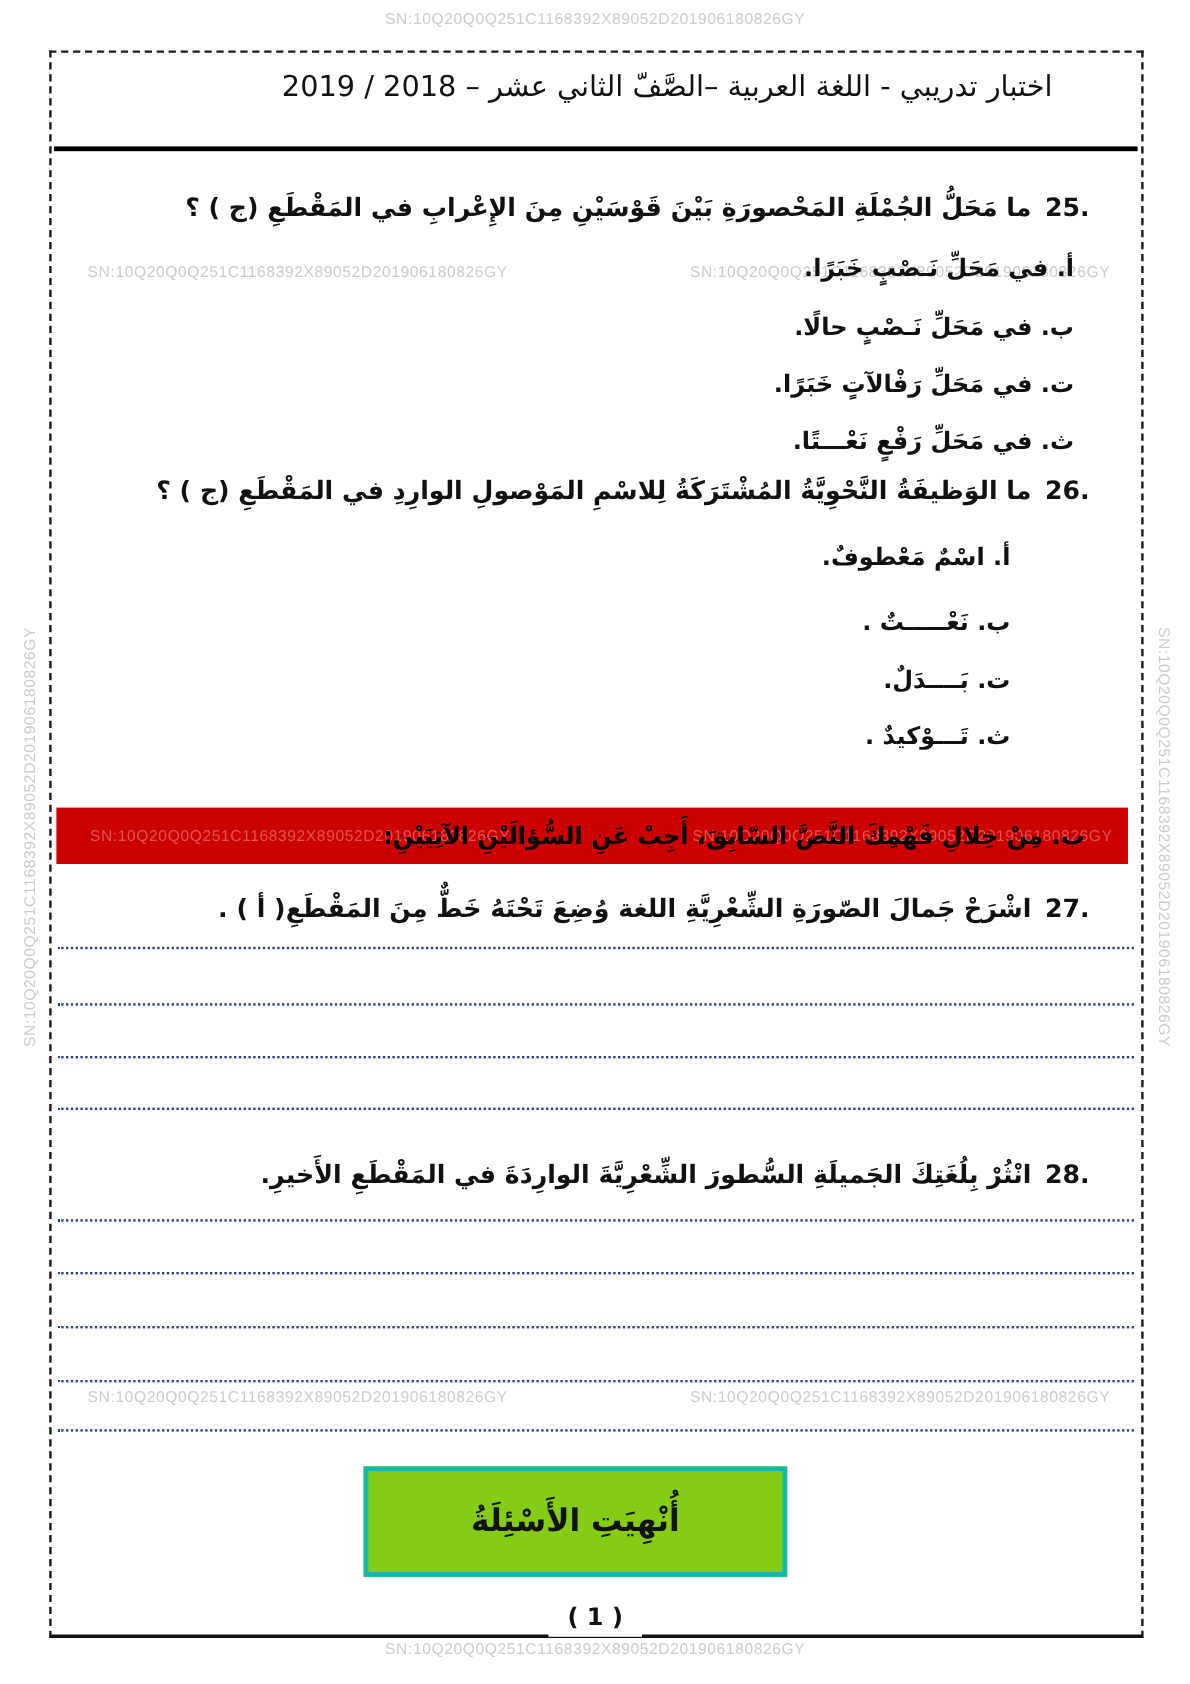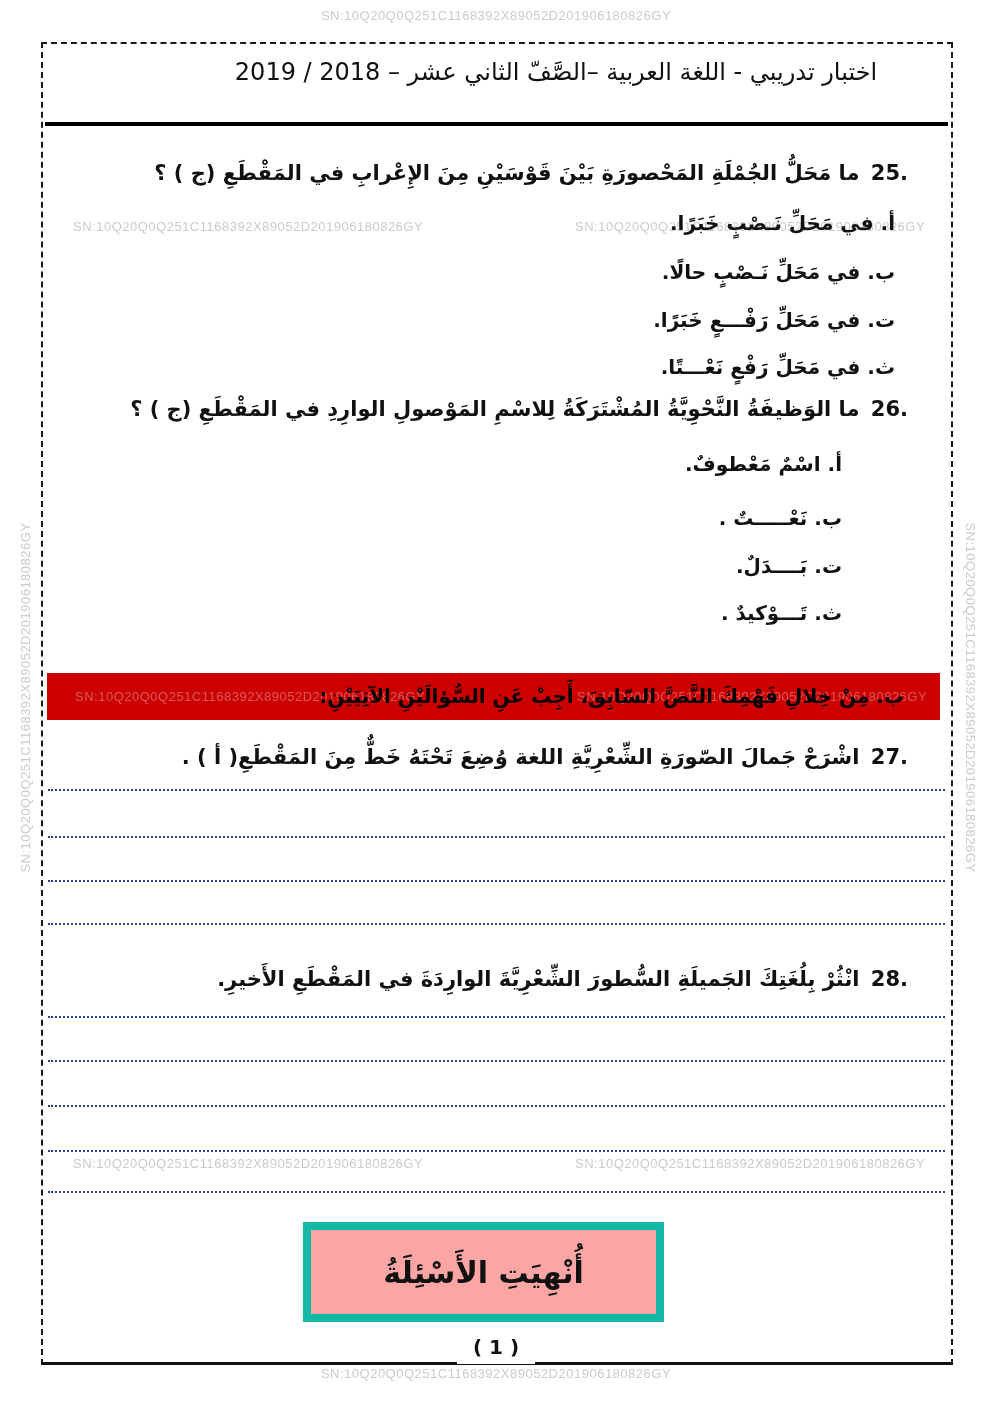--- a/index.html
+++ b/index.html
@@ -70,22 +70,22 @@
   
   .answer-line{
     position:absolute;left:48px;width:897px;height:0;
     border-bottom:2px dotted #2e3d8f;z-index:2;
   }
   .l1{top:789px;}.l2{top:836px;}.l3{top:880px;}.l4{top:923px;}
   .l5{top:1016px;}.l6{top:1060px;}.l7{top:1105px;}.l8{top:1150px;}.l9{top:1191px;}
   
   .end-box{
     position:absolute;left:303px;top:1222px;width:345px;height:84px;
-    border:8px solid #14b8a6;display:flex;align-items:center;justify-content:center;
-    direction:rtl;font-weight:bold;font-size:30px;background:#fca5a5;z-index:2;
+    border:4px solid #14b8a6;display:flex;align-items:center;justify-content:center;
+    direction:rtl;font-weight:bold;font-size:26px;background:#84cc16;z-index:2;
   }
   
   .page-number{
     position:absolute;top:1332px;left:0;width:100%;text-align:center;z-index:3;
   }
   .page-number span{
     display:inline-block;background:#fff;padding:0 16px;height:32px;line-height:30px;
     font-weight:bold;font-size:20px;
   }
 </style>
@@ -105,21 +105,21 @@
 
 <div class="title">اختبار تدريبي - اللغة العربية –الصَّفّ الثاني عشر – 2018 / 2019</div>
 <div class="title-underline"></div>
 
 <div class="question q25">
   <span class="qnum" dir="ltr">25.</span>
   <span>ما مَحَلُّ الجُمْلَةِ المَحْصورَةِ بَيْنَ قَوْسَيْنِ مِنَ الإِعْرابِ في المَقْطَعِ (ج ) ؟</span>
 </div>
 <div class="option op25 o25a">أ. في مَحَلِّ نَـصْبٍ خَبَرًا.</div>
 <div class="option op25 o25b">ب. في مَحَلِّ نَـصْبٍ حالًا.</div>
-<div class="option op25 o25c">ت. في مَحَلِّ رَفْـــعٍ خَبَرًا.</div>
+<div class="option op25 o25c">ت. في مَحَلِّ رَفْالآتٍ خَبَرًا.</div>
 <div class="option op25 o25d">ث. في مَحَلِّ رَفْعٍ نَعْـــتًا.</div>
 
 <div class="question q26">
   <span class="qnum" dir="ltr">26.</span>
   <span>ما الوَظيفَةُ النَّحْوِيَّةُ المُشْتَرَكَةُ لِلاسْمِ المَوْصولِ الوارِدِ في المَقْطَعِ (ج ) ؟</span>
 </div>
 <div class="option op26 o26a">أ. اسْمٌ مَعْطوفٌ.</div>
 <div class="option op26 o26b">ب. نَعْـــــتٌ .</div>
 <div class="option op26 o26c">ت. بَــــدَلٌ.</div>
 <div class="option op26 o26d">ث. تَـــوْكيدٌ .</div>

